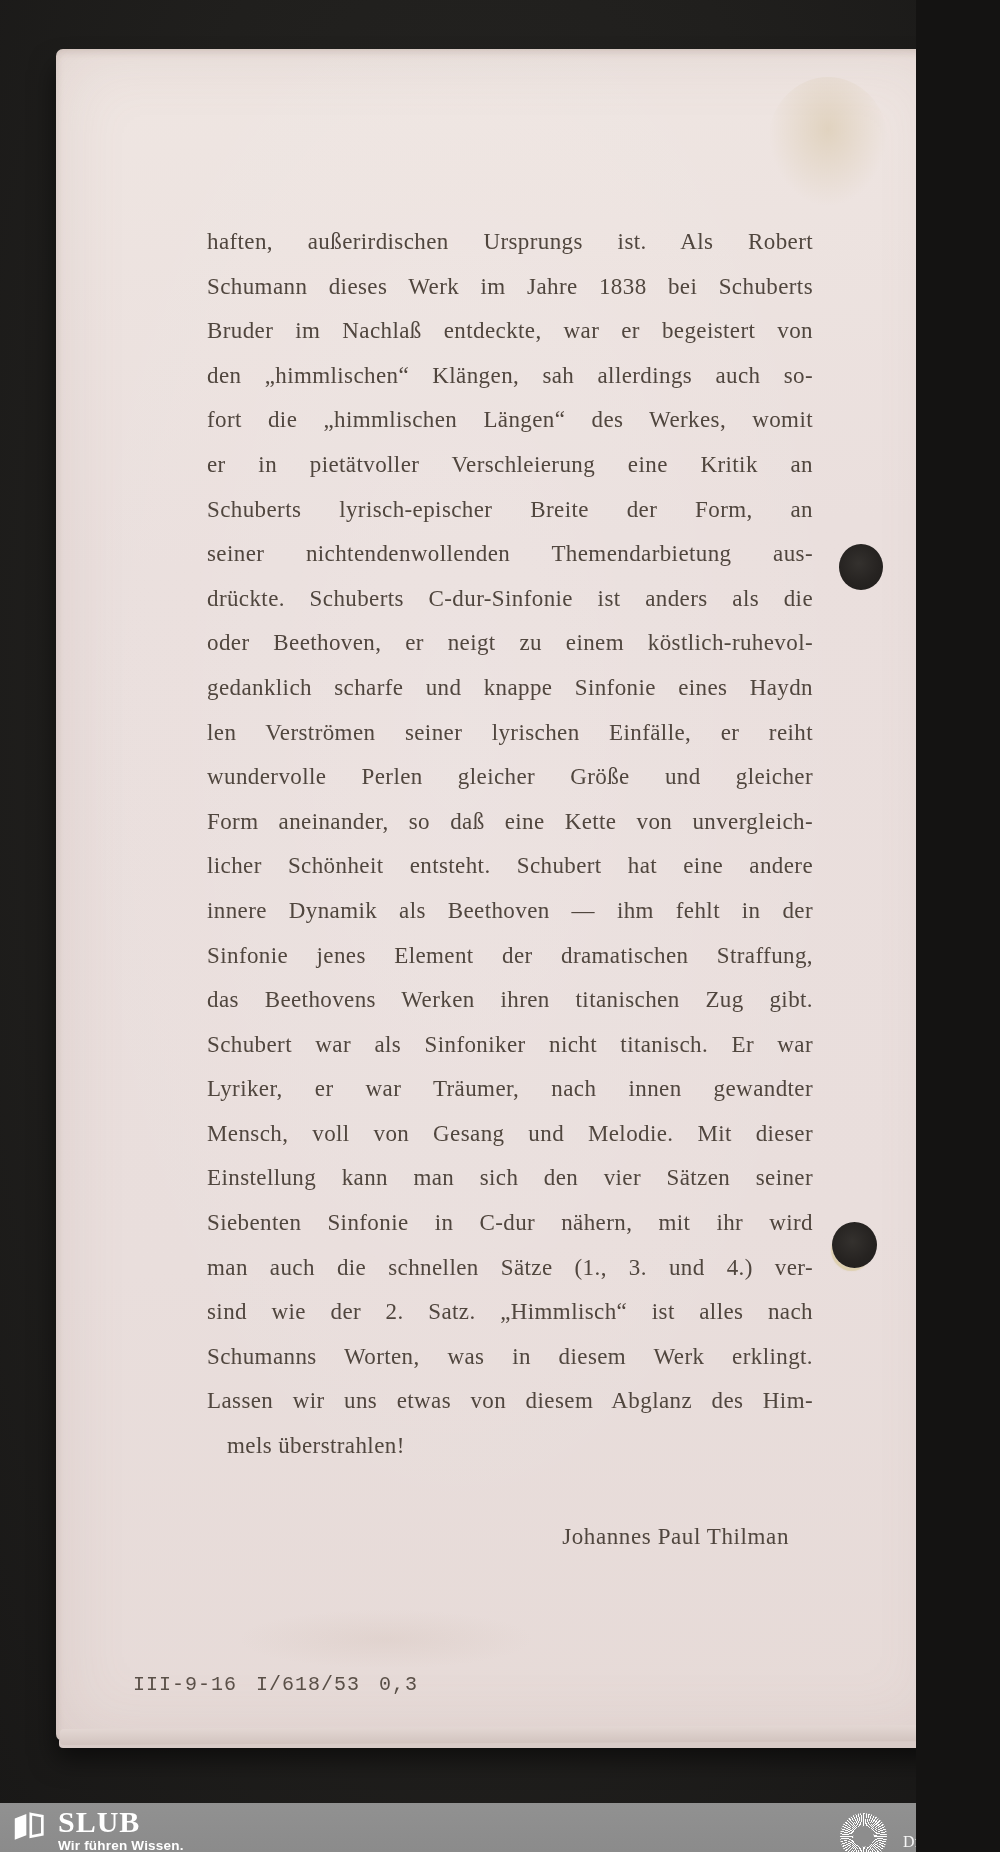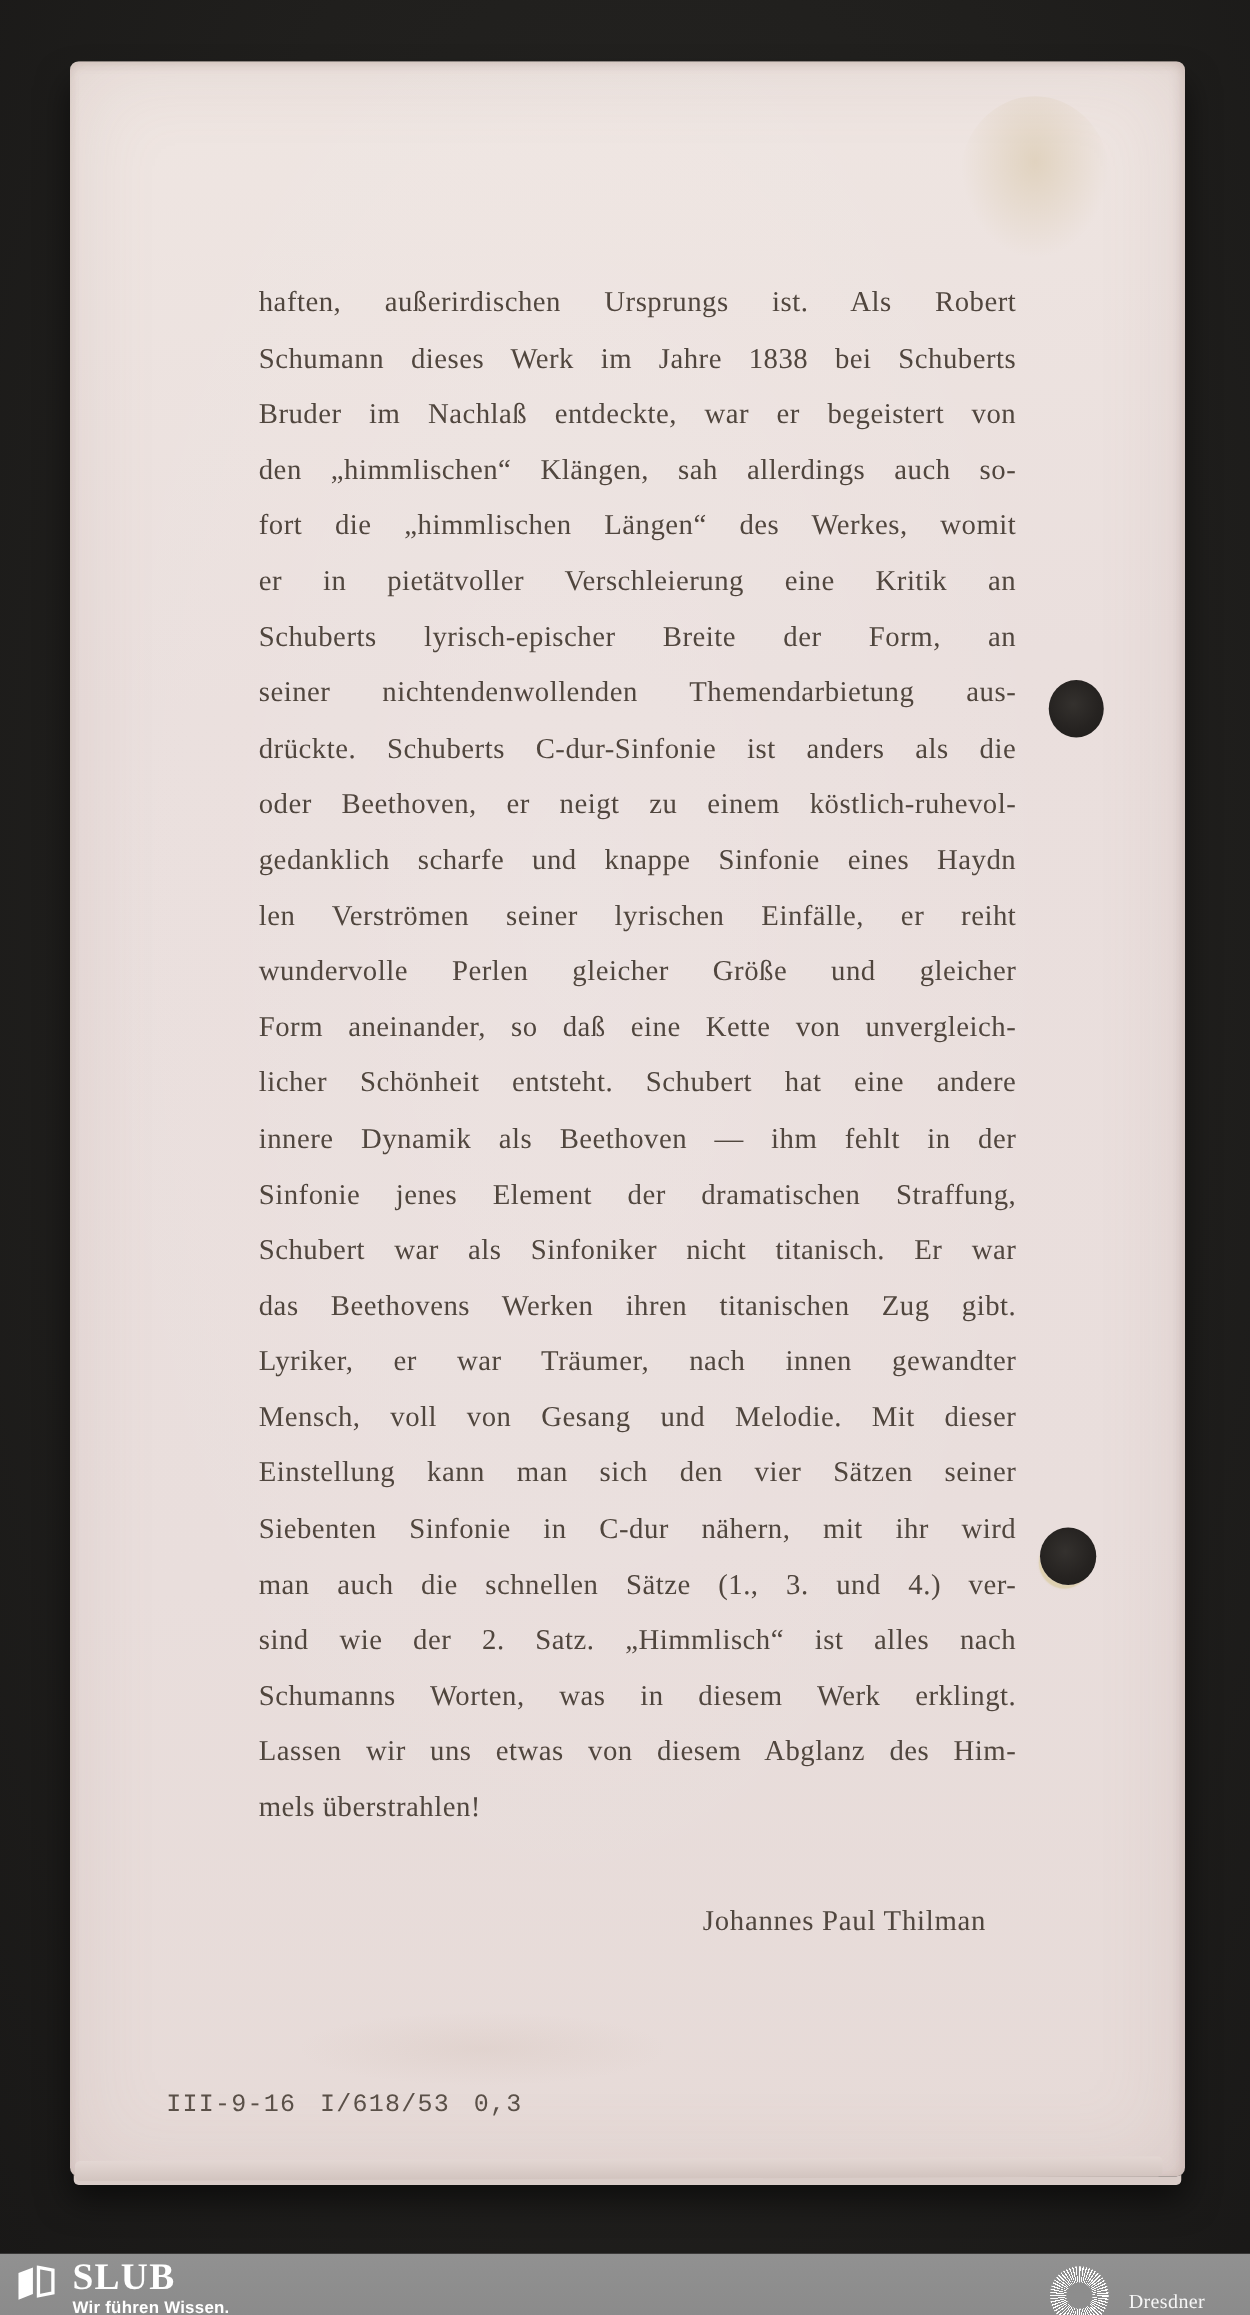--- a/index.html
+++ b/index.html
@@ -1,17 +1,17 @@
 <!DOCTYPE html>
 <html style="--background: #201f1d; --paper: #eadfdd; --ink: #50463e; --footer-bar: #8d8d8d; --logo-white: #ffffff;"><head>
 <meta charset="utf-8">
 <style>
   html,body{margin:0;padding:0;background:#141312;}
   .stage{
-    position:relative;width:1000px;height:1852px;overflow:hidden;
+    position:relative;width:916px;height:1852px;overflow:hidden;
     background:radial-gradient(ellipse at 52% 38%, #262523 0%, #201f1d 55%, #191817 100%);
     font-family:"Liberation Serif","DejaVu Serif",serif;
   }
   
   .page{
     position:absolute;left:56px;top:49px;width:892px;height:1692px;
     background:
       radial-gradient(ellipse at 45% 40%, rgba(255,255,255,0.12) 0%, rgba(255,255,255,0) 60%),
       linear-gradient(176deg, #efe6e2 0%, #eadfdd 30%, #e9dedc 70%, #e6dad7 100%);
     border-radius:7px;
@@ -41,21 +41,21 @@
   .text-block{
     position:absolute;left:151px;top:171px;width:606px;
     font-size:23px;color:var(--ink,#50463e);
     letter-spacing:0.4px;
   }
   .text-line{
     height:44.6px;line-height:44.6px;
     text-align:justify;text-align-last:justify;
     white-space:normal;overflow:visible;
   }
-  .text-line:last-child{text-align-last:left;}
+  .text-line:last-child{text-align-last:left;margin-left:20px;}
   .signature{
     position:absolute;left:151px;top:1475px;width:606px;
     font-size:23px;color:var(--ink,#50463e);letter-spacing:0.6px;
     text-align:right;padding-right:24px;box-sizing:border-box;
   }
   .footnote{
     position:absolute;left:77px;top:1624px;
     font-size:20px;color:#5a5048;letter-spacing:1px;word-spacing:6px;font-family:Liberation Mono, monospace;
   }
   
@@ -114,22 +114,22 @@
         <div class="text-line">seiner nichtendenwollenden Themendarbietung aus-</div>
         <div class="text-line">drückte. Schuberts C-dur-Sinfonie ist anders als die</div>
         <div class="text-line">oder Beethoven, er neigt zu einem köstlich-ruhevol-</div>
         <div class="text-line">gedanklich scharfe und knappe Sinfonie eines Haydn</div>
         <div class="text-line">len Verströmen seiner lyrischen Einfälle, er reiht</div>
         <div class="text-line">wundervolle Perlen gleicher Größe und gleicher</div>
         <div class="text-line">Form aneinander, so daß eine Kette von unvergleich-</div>
         <div class="text-line">licher Schönheit entsteht. Schubert hat eine andere</div>
         <div class="text-line">innere Dynamik als Beethoven — ihm fehlt in der</div>
         <div class="text-line">Sinfonie jenes Element der dramatischen Straffung,</div>
+        <div class="text-line">das Beethovens Werken ihren titanischen Zug gibt.</div>
         <div class="text-line">Schubert war als Sinfoniker nicht titanisch. Er war</div>
-        <div class="text-line">das Beethovens Werken ihren titanischen Zug gibt.</div>
         <div class="text-line">Lyriker, er war Träumer, nach innen gewandter</div>
         <div class="text-line">Mensch, voll von Gesang und Melodie. Mit dieser</div>
         <div class="text-line">Einstellung kann man sich den vier Sätzen seiner</div>
         <div class="text-line">Siebenten Sinfonie in C-dur nähern, mit ihr wird</div>
         <div class="text-line">man auch die schnellen Sätze (1., 3. und 4.) ver-</div>
         <div class="text-line">sind wie der 2. Satz. „Himmlisch“ ist alles nach</div>
         <div class="text-line">Schumanns Worten, was in diesem Werk erklingt.</div>
         <div class="text-line">Lassen wir uns etwas von diesem Abglanz des Him-</div>
         <div class="text-line">mels überstrahlen!</div>
       </div>

